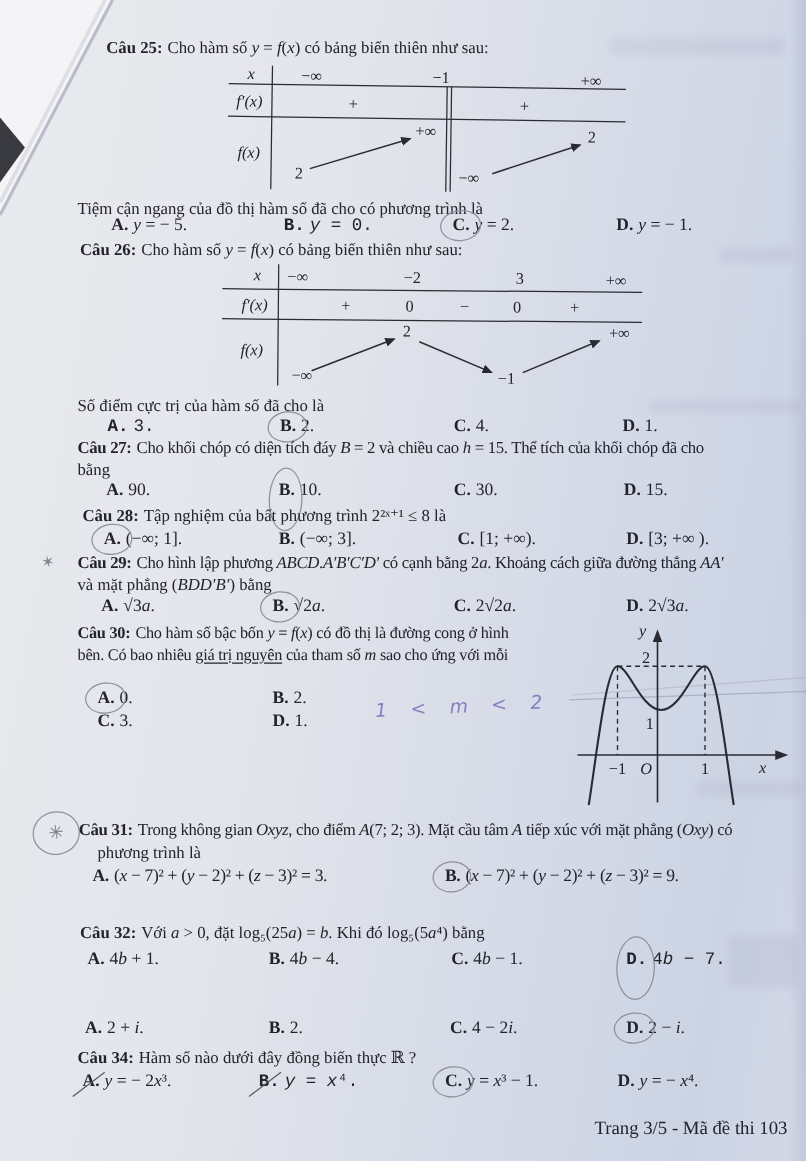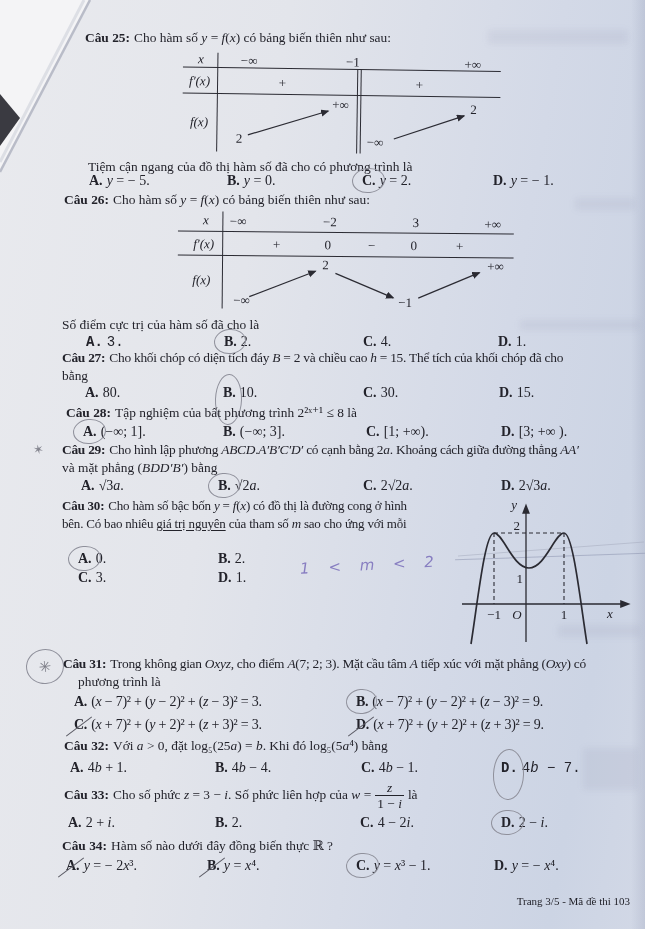--- a/index.html
+++ b/index.html
@@ -32,21 +32,21 @@
   .graph{position:absolute;}
   .hand{position:absolute;font-family:"DejaVu Sans",sans-serif;font-style:italic;color:#7f74bd;
     font-size:15px;letter-spacing:7px;transform:rotate(-3deg);opacity:.9;white-space:nowrap;}
   .star{position:absolute;color:#84858f;font-size:13px;transform:rotate(-12deg);}
   .doodle{position:absolute;width:36px;height:33px;border:1.6px solid #8f909b;border-radius:50%;
     display:flex;align-items:center;justify-content:center;color:#7d7e88;font-size:15px;transform:rotate(-8deg);}
   .frac{display:inline-flex;flex-direction:column;align-items:center;vertical-align:middle;
     margin:0 4px;line-height:1.15;font-size:13.4px;}
   .frac .den{border-top:1.1px solid #23232b;padding:0 2px;}
   .frac .num{padding:0 2px;}
-  .footer{position:absolute;font-size:11px;}
+  .footer{position:absolute;font-size:15px;}
   .crease{position:absolute;height:0;border-top:1px solid rgba(140,148,175,.55);}
 </style>
 </head>
 <body>
 
 <div class="page">
 
   <div class="edge-shade"></div>
   <div class="sm" style="left:488px;top:30px;width:140px;height:14px;"></div>
   <div class="sm" style="left:575px;top:198px;width:60px;height:12px;"></div>
@@ -83,26 +83,26 @@
     <text class="t-val" x="100" y="34" text-anchor="middle">+</text>
     <text class="t-val" x="237" y="34" text-anchor="middle">+</text>
     <text class="t-lbl" x="17" y="74" text-anchor="middle">f(x)</text>
     <text class="t-val" x="54" y="90">2</text>
     <line class="t-arrow" x1="66" y1="82" x2="146" y2="57" marker-end="url(#ar25)"></line>
     <text class="t-val" x="150" y="55">+∞</text>
     <text class="t-val" x="185" y="92">−∞</text>
     <line class="t-arrow" x1="212" y1="84" x2="282" y2="60" marker-end="url(#ar25)"></line>
     <text class="t-val" x="288" y="58">2</text>
   </svg>
-  <div class="q" style="left:62px;top:158px;margin-left:26px;">
+  <div class="q" style="left:62px;top:158px;">
     <div class="ln">Tiệm cận ngang của đồ thị hàm số đã cho có phương trình là</div>
   </div>
   <div class="optrow" style="top:173px;">
     <span class="opt" style="left:88px;" data-mark="none"><b class="key">A.</b><span class="val"><i>y</i> = − 5.</span></span>
-    <span class="opt" style="left:226px;" data-mark="none"><b class="key">B.</b><span class="val"><i>y</i> = 0.</span></span>
+    <span class="opt" style="left:226px;font-family:Liberation Mono, monospace;" data-mark="none"><b class="key">B.</b><span class="val"><i>y</i> = 0.</span></span>
     <span class="opt" style="left:361px;" data-mark="circle"><b class="key">C.</b><span class="val"><i>y</i> = 2.</span></span>
     <span class="opt" style="left:492px;" data-mark="none"><b class="key">D.</b><span class="val"><i>y</i> = − 1.</span></span>
   </div>
 
   <div class="q" style="left:64px;top:191px;">
     <div class="ln"><b class="qlabel">Câu 26:</b><span>Cho hàm số <i>y</i> = <i>f</i>(<i>x</i>) có bảng biến thiên như sau:</span></div>
   </div>
   <svg class="tbl" style="left:178px;top:208px;transform:rotate(0.5deg);transform-origin:0 0;" width="340" height="102">
     <defs>
         <marker id="ar26" markerWidth="8" markerHeight="8" refX="6" refY="3" orient="auto">
@@ -140,21 +140,21 @@
     <span class="opt" style="left:223px;" data-mark="circle"><b class="key">B.</b><span class="val">2.</span></span>
     <span class="opt" style="left:362px;" data-mark="none"><b class="key">C.</b><span class="val">4.</span></span>
     <span class="opt" style="left:497px;" data-mark="none"><b class="key">D.</b><span class="val">1.</span></span>
   </div>
 
   <div class="q" style="left:62px;top:349px;">
     <div class="ln tight"><b class="qlabel">Câu 27:</b><span>Cho khối chóp có diện tích đáy <i>B</i> = 2 và chiều cao <i>h</i> = 15. Thể tích của khối chóp đã cho</span></div>
     <div class="ln">bằng</div>
   </div>
   <div class="optrow" style="top:385px;">
-    <span class="opt" style="left:84px;" data-mark="none"><b class="key">A.</b><span class="val">80.</span></span>
+    <span class="opt" style="left:84px;" data-mark="none"><b class="key">A.</b><span class="val">90.</span></span>
     <span class="opt" style="left:222px;" data-mark="circle-tall"><b class="key">B.</b><span class="val">10.</span></span>
     <span class="opt" style="left:362px;" data-mark="none"><b class="key">C.</b><span class="val">30.</span></span>
     <span class="opt" style="left:498px;" data-mark="none"><b class="key">D.</b><span class="val">15.</span></span>
   </div>
 
   <div class="q" style="left:66px;top:404px;">
     <div class="ln"><b class="qlabel">Câu 28:</b><span>Tập nghiệm của bất phương trình 2²ˣ⁺¹ ≤ 8 là</span></div>
   </div>
   <div class="optrow" style="top:424px;">
     <span class="opt" style="left:82px;" data-mark="circle"><b class="key">A.</b><span class="val">(−∞; 1].</span></span>
@@ -214,53 +214,43 @@
       <span>✳</span>
     </div>
   <div class="q" style="left:63px;top:655px;">
     <div class="ln tight"><b class="qlabel">Câu 31:</b><span>Trong không gian <i>Oxyz</i>, cho điểm <i>A</i>(7; 2; 3). Mặt cầu tâm <i>A</i> tiếp xúc với mặt phẳng (<i>Oxy</i>) có</span></div>
     <div class="ln" style="margin-left:15px;">phương trình là</div>
   </div>
   <div class="optrow" style="top:694px;">
     <span class="opt tight" style="left:73px;" data-mark="none"><b class="key">A.</b><span class="val">(<i>x</i> − 7)² + (<i>y</i> − 2)² + (<i>z</i> − 3)² = 3.</span></span>
     <span class="opt tight" style="left:355px;" data-mark="circle"><b class="key">B.</b><span class="val">(<i>x</i> − 7)² + (<i>y</i> − 2)² + (<i>z</i> − 3)² = 9.</span></span>
   </div>
-  <div class="optrow" style="top:717px;">
-    <span class="opt tight" style="left:73px;" data-mark="slash"><b class="key">C.</b><span class="val">(<i>x</i> + 7)² + (<i>y</i> + 2)² + (<i>z</i> + 3)² = 3.</span></span>
-    <span class="opt tight" style="left:355px;" data-mark="slash"><b class="key">D.</b><span class="val">(<i>x</i> + 7)² + (<i>y</i> + 2)² + (<i>z</i> + 3)² = 9.</span></span>
-  </div>
 
   <div class="q" style="left:64px;top:737px;">
     <div class="ln"><b class="qlabel">Câu 32:</b><span>Với <i>a</i> &gt; 0, đặt log₅(25<i>a</i>) = <i>b</i>. Khi đó log₅(5<i>a</i>⁴) bằng</span></div>
   </div>
   <div class="optrow" style="top:760px;">
     <span class="opt" style="left:69px;" data-mark="none"><b class="key">A.</b><span class="val">4<i>b</i> + 1.</span></span>
     <span class="opt" style="left:214px;" data-mark="none"><b class="key">B.</b><span class="val">4<i>b</i> − 4.</span></span>
     <span class="opt" style="left:360px;" data-mark="none"><b class="key">C.</b><span class="val">4<i>b</i> − 1.</span></span>
     <span class="opt" style="left:500px;font-family:Liberation Mono, monospace;" data-mark="circle-tall"><b class="key">D.</b><span class="val">4<i>b</i> − 7.</span></span>
   </div>
 
-  <div class="q" style="left:64px;top:780px;">
-    <div class="ln"><b class="qlabel">Câu 33:</b><span>Cho số phức <i>z</i> = 3 − <i>i</i>. Số phức liên hợp của <i>w</i> =</span><span class="frac">
-          <span class="num"><i>z</i></span>
-          <span class="den">1 − <i>i</i></span>
-        </span><span>là</span></div>
-  </div>
   <div class="optrow" style="top:815px;">
     <span class="opt" style="left:67px;" data-mark="none"><b class="key">A.</b><span class="val">2 + <i>i</i>.</span></span>
     <span class="opt" style="left:214px;" data-mark="none"><b class="key">B.</b><span class="val">2.</span></span>
     <span class="opt" style="left:359px;" data-mark="none"><b class="key">C.</b><span class="val">4 − 2<i>i</i>.</span></span>
     <span class="opt" style="left:500px;" data-mark="circle"><b class="key">D.</b><span class="val">2 − <i>i</i>.</span></span>
   </div>
 
   <div class="q" style="left:62px;top:837px;">
     <div class="ln"><b class="qlabel">Câu 34:</b><span>Hàm số nào dưới đây đồng biến thực ℝ ?</span></div>
   </div>
   <div class="optrow" style="top:858px;">
     <span class="opt" style="left:65px;" data-mark="slash"><b class="key">A.</b><span class="val"><i>y</i> = − 2<i>x</i>³.</span></span>
-    <span class="opt" style="left:206px;" data-mark="slash"><b class="key">B.</b><span class="val"><i>y</i> = <i>x</i>⁴.</span></span>
+    <span class="opt" style="left:206px;font-family:Liberation Mono, monospace;" data-mark="slash"><b class="key">B.</b><span class="val"><i>y</i> = <i>x</i>⁴.</span></span>
     <span class="opt" style="left:355px;" data-mark="circle"><b class="key">C.</b><span class="val"><i>y</i> = <i>x</i>³ − 1.</span></span>
     <span class="opt" style="left:493px;text-align:right;" data-mark="none"><b class="key">D.</b><span class="val"><i>y</i> = − <i>x</i>⁴.</span></span>
   </div>
 
   <div class="footer" style="right:15px;top:895px;">Trang 3/5 - Mã đề thi 103</div>
 
 </div>
 
 </body></html>

